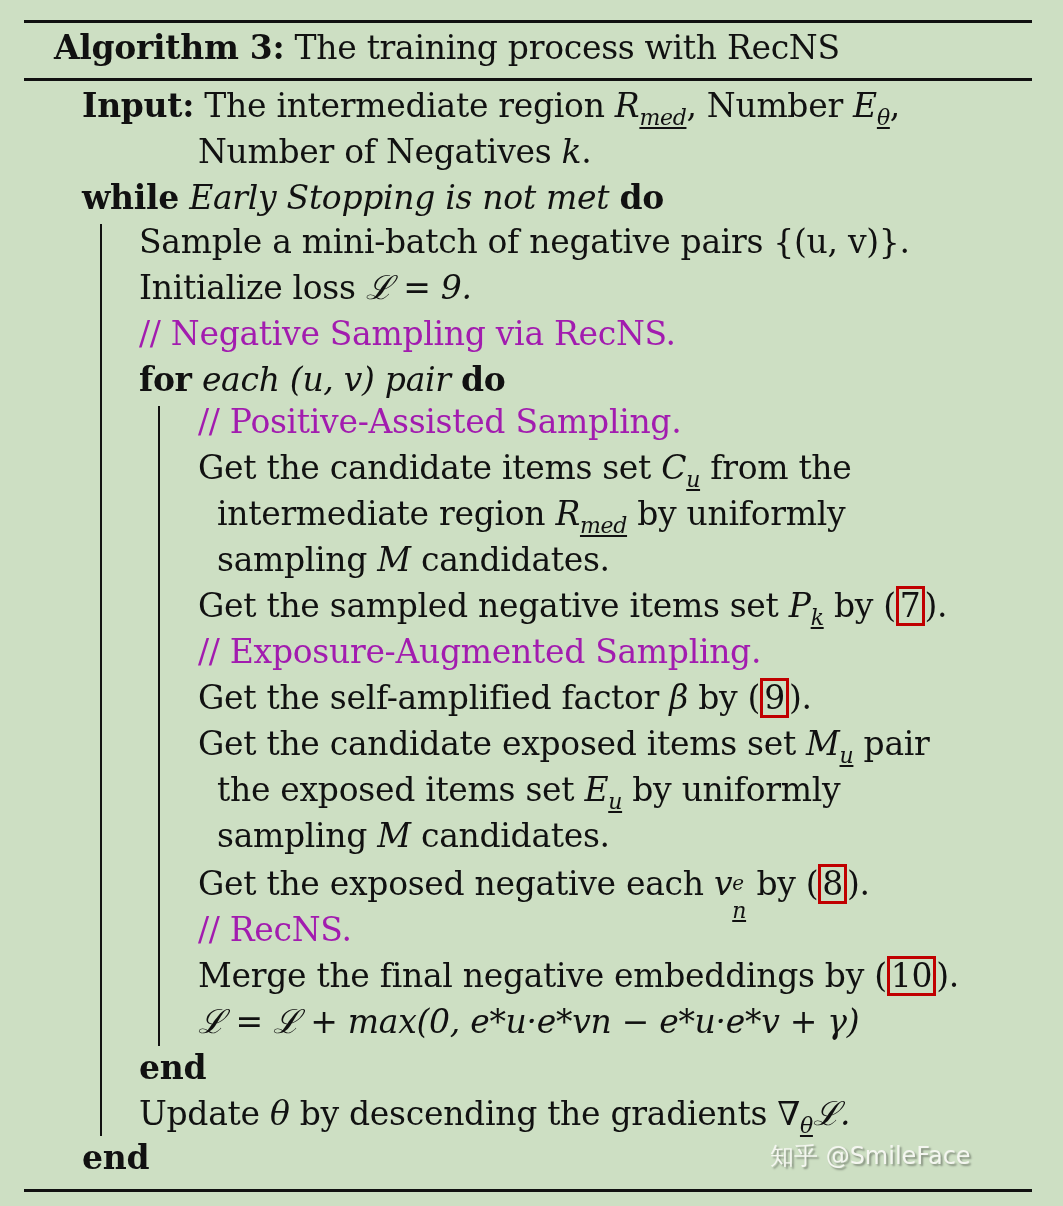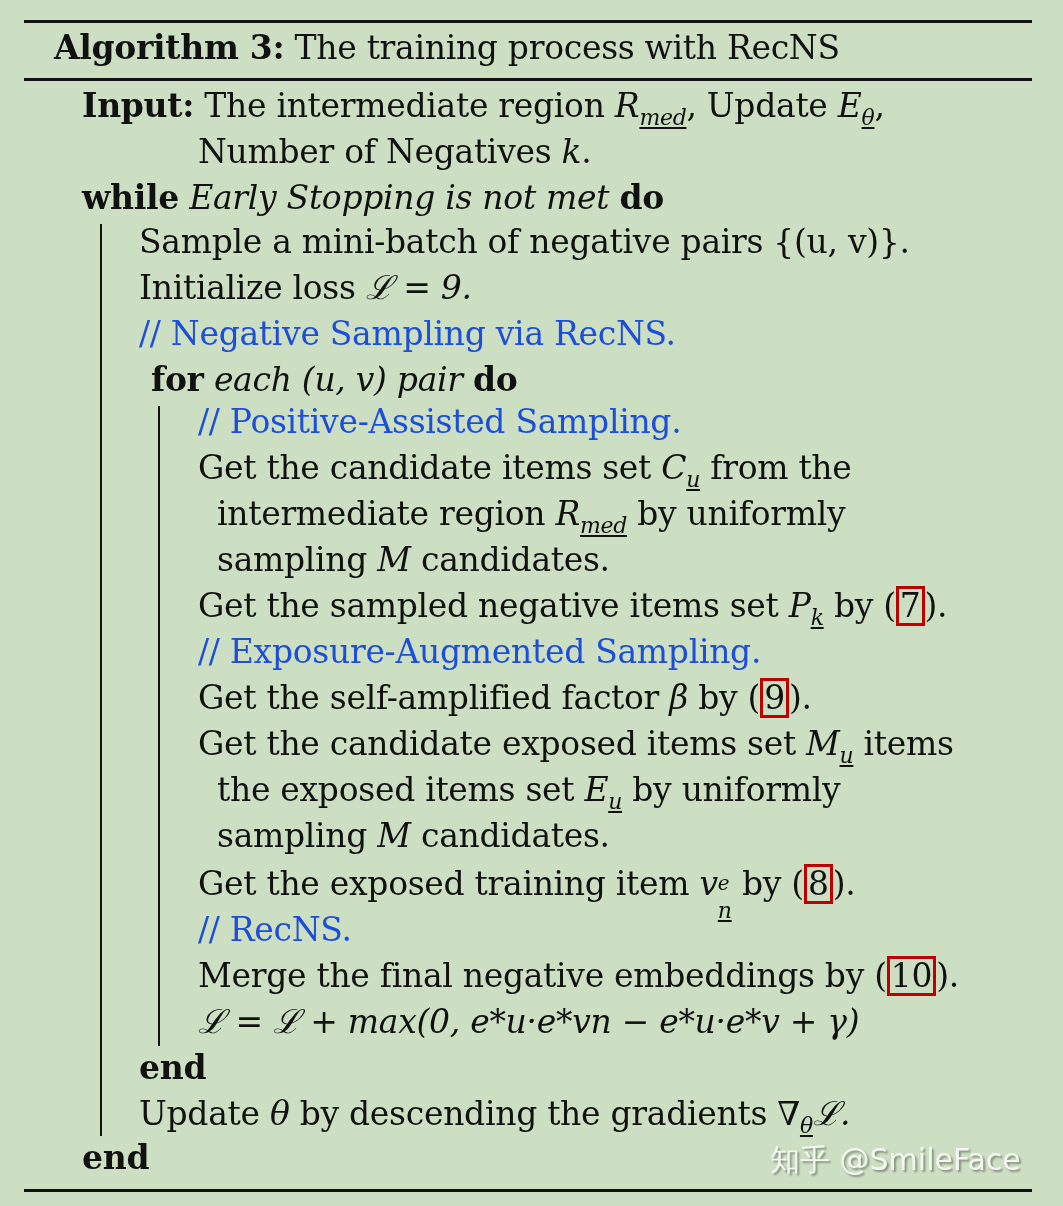--- a/index.html
+++ b/index.html
@@ -9,63 +9,63 @@
   }
   .rule { position:absolute; left:24px; width:1008px; background:#111; }
   .line { position:absolute; white-space:nowrap; font-size:33px; line-height:40px; letter-spacing:-0.3px; }
   .title { font-size:33px; }
   .kw { font-weight:bold; }
   .it { font-style:italic; }
   .math { font-family: "DejaVu Serif", "Liberation Serif", serif; font-style:italic; }
   .cal { font-family: "DejaVu Serif", serif; font-style:italic; }
   .sub { font-size:22px; vertical-align:-8px; font-style:italic;text-decoration:underline; }
   .sup { font-size:20px; vertical-align:12px; font-style:normal; }
-  .comment { color:#1d4ed8; }
+  .comment { color:#a21caf; }
   .ref { display:inline-block; border:3px solid #c00000; padding:0 1px; line-height:34px; }
   .vbar { position:absolute; width:1.5px; background:#111; }
   .watermark {
     position:absolute; left:770px; top:1140px; font-family:"DejaVu Sans", sans-serif;
-    font-size:30px; color:#f4f6f0; text-shadow:2px 2px 2px rgba(0,0,0,0.35); letter-spacing:0px;
+    font-size:24px; color:#f4f6f0; text-shadow:2px 2px 2px rgba(0,0,0,0.35); letter-spacing:0px;
   }
 </style>
 </head>
 <body>
 
 <div class="rule" style="top:20px;height:3px;"></div>
 
 <div class="line title" style="left:54px;top:28px;">
   <span class="kw">Algorithm 3:</span>
   <span>The training process with RecNS</span>
 </div>
 
 <div class="rule" style="top:78px;height:3px;"></div>
 
 <div class="line" style="left:82px;top:86px;">
   <span class="kw">Input:</span>
-  <span>The intermediate region </span><span class="cal">R</span><span class="sub">med</span><span>, Update </span><span class="math">E</span><span class="sub">θ</span><span>,</span>
+  <span>The intermediate region </span><span class="cal">R</span><span class="sub">med</span><span>, Number </span><span class="math">E</span><span class="sub">θ</span><span>,</span>
 </div>
 <div class="line" style="left:198px;top:132px;">
   <span>Number of Negatives </span><span class="math">k</span><span>.</span>
 </div>
 
 <div class="line" style="left:82px;top:178px;">
   <span class="kw">while</span><span class="it"> Early Stopping is not met </span><span class="kw">do</span>
 </div>
 <div class="vbar" style="left:100px;top:224px;height:912px;"></div>
 
 <div class="line" style="left:139px;top:222px;">
   <span>Sample a mini-batch of negative pairs {(u, v)}.</span>
 </div>
 <div class="line" style="left:139px;top:268px;">
   <span>Initialize loss </span><span class="cal">ℒ = 9.</span>
 </div>
 <div class="line comment" style="left:139px;top:314px;">
   <span>// Negative Sampling via RecNS.</span>
 </div>
-<div class="line" style="left:139px;top:360px;margin-left:12px;">
+<div class="line" style="left:139px;top:360px;">
   <span class="kw">for</span><span class="it"> each (u, v) pair </span><span class="kw">do</span>
 </div>
 <div class="vbar" style="left:158px;top:406px;height:640px;"></div>
 
 <div class="line comment" style="left:198px;top:402px;">
   <span>// Positive-Assisted Sampling.</span>
 </div>
 <div class="line" style="left:198px;top:448px;">
   <span>Get the candidate items set </span><span class="cal">C</span><span class="sub">u</span><span> from the</span>
 </div>
@@ -78,30 +78,30 @@
 <div class="line" style="left:198px;top:586px;">
   <span>Get the sampled negative items set </span><span class="cal">P</span><span class="sub">k</span><span> by (</span><span class="ref">7</span><span>).</span>
 </div>
 <div class="line comment" style="left:198px;top:632px;">
   <span>// Exposure-Augmented Sampling.</span>
 </div>
 <div class="line" style="left:198px;top:678px;">
   <span>Get the self-amplified factor </span><span class="math">β</span><span> by (</span><span class="ref">9</span><span>).</span>
 </div>
 <div class="line" style="left:198px;top:724px;">
-  <span>Get the candidate exposed items set </span><span class="cal">M</span><span class="sub">u</span><span> items</span>
+  <span>Get the candidate exposed items set </span><span class="cal">M</span><span class="sub">u</span><span> pair</span>
 </div>
 <div class="line" style="left:217px;top:770px;">
   <span>the exposed items set </span><span class="cal">E</span><span class="sub">u</span><span> by uniformly</span>
 </div>
 <div class="line" style="left:217px;top:816px;">
   <span>sampling </span><span class="math">M</span><span> candidates.</span>
 </div>
 <div class="line" style="left:198px;top:864px;">
-  <span>Get the exposed training item </span><span class="math">v</span><span style="display:inline-block;position:relative;width:14px;height:10px;"><span class="sup" style="position:absolute;left:0;top:-22px;font-style:italic;">e</span><span class="sub" style="position:absolute;left:0;top:6px;vertical-align:0;">n</span></span><span> by (</span><span class="ref">8</span><span>).</span>
+  <span>Get the exposed negative each </span><span class="math">v</span><span style="display:inline-block;position:relative;width:14px;height:10px;"><span class="sup" style="position:absolute;left:0;top:-22px;font-style:italic;">e</span><span class="sub" style="position:absolute;left:0;top:6px;vertical-align:0;">n</span></span><span> by (</span><span class="ref">8</span><span>).</span>
 </div>
 <div class="line comment" style="left:198px;top:910px;text-align:center;">
   <span>// RecNS.</span>
 </div>
 <div class="line" style="left:198px;top:956px;">
   <span>Merge the final negative embeddings by (</span><span class="ref">10</span><span>).</span>
 </div>
 <div class="line" style="left:198px;top:1002px;">
   <span class="math">ℒ = ℒ + max(0, e*u·e*vn − e*u·e*v + γ)</span>
 </div>

